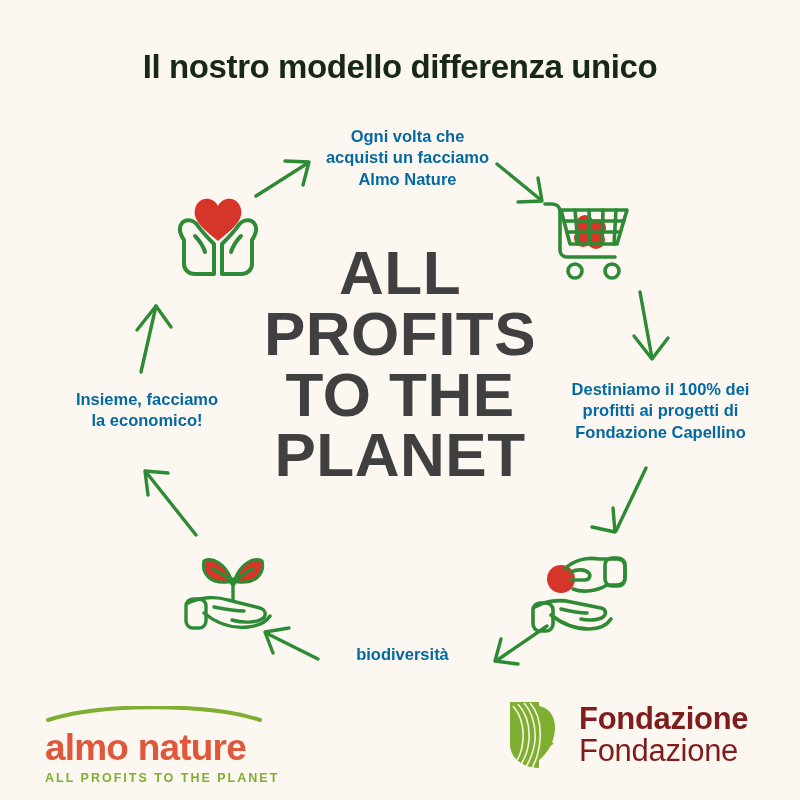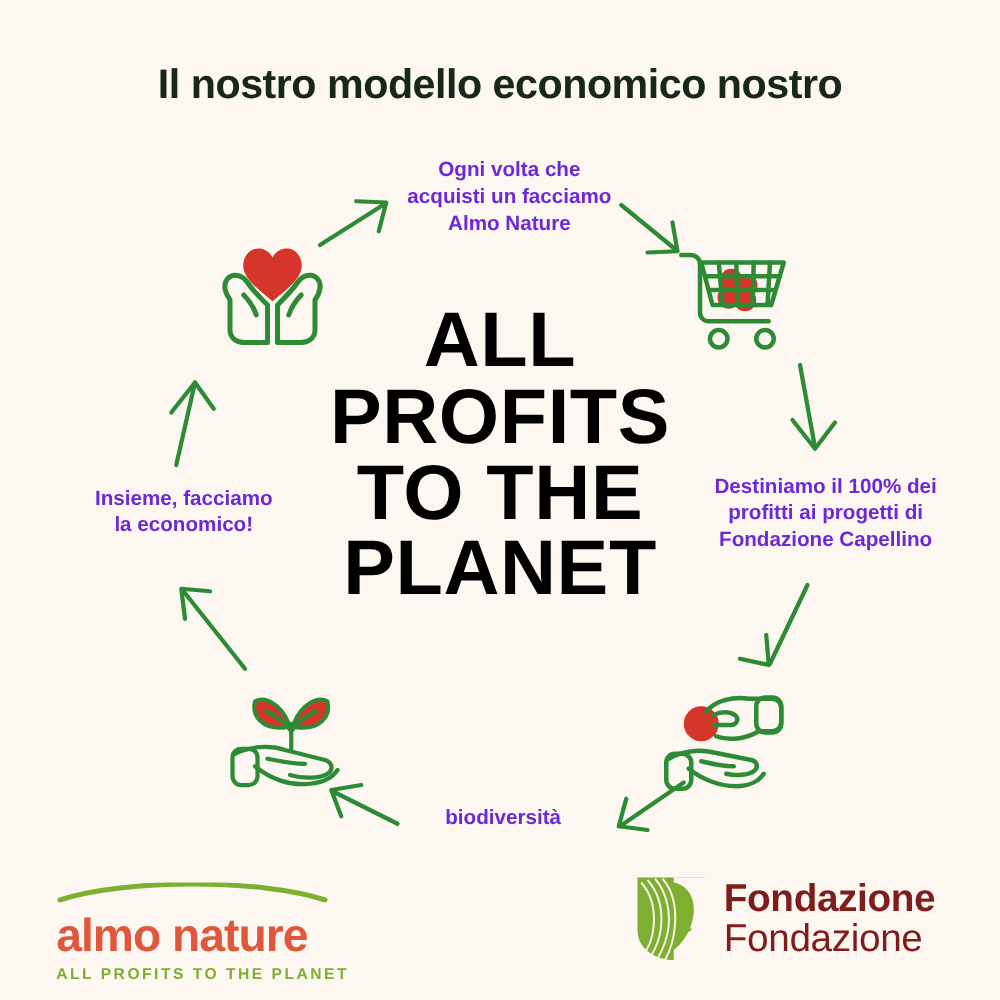--- a/index.html
+++ b/index.html
@@ -41,29 +41,29 @@
   .center-claim {
     position: absolute;
     left: 250px;
     top: 243px;
     width: 300px;
     text-align: center;
     font-size: 62px;
     line-height: 0.98;
     font-weight: 700;
     letter-spacing: 0.5px;
-    color: #000000;
+    color: #404040;
     font-family: "Liberation Sans", sans-serif;
   }
   .center-claim .cl-line { display: block; }
 
   
   .step-caption {
     position: absolute;
-    color: #6d28d9;
+    color: #0369a1;
     font-size: 16.5px;
     font-weight: 700;
     line-height: 1.3;
     text-align: center;
     font-family: "Liberation Sans", sans-serif;
   }
   #cap-purchase { left: 305px; top: 126px; width: 205px; }
   #cap-profits  { left: 548px; top: 379px; width: 225px; }
   #cap-biodiv   { left: 300px; top: 644px; width: 205px; }
   #cap-together { left: 42px;  top: 389px; width: 210px; }
@@ -117,21 +117,21 @@
     line-height: 1.04;
   }
   .fond-line1 { font-size: 31px; font-weight: 700; letter-spacing: -0.3px; }
   .fond-line2 { font-size: 31px; font-weight: 400; letter-spacing: -0.3px; }
 </style>
 </head>
 <body>
 
 <div id="poster">
 
-  <div class="poster-title">Il nostro modello economico nostro</div>
+  <div class="poster-title">Il nostro modello differenza unico</div>
 
   <svg id="arrow-layer" viewBox="0 0 800 800" width="800" height="800" xmlns="http://www.w3.org/2000/svg">
     <g fill="none" stroke="#2E8B35" stroke-width="3.4" stroke-linecap="round" stroke-linejoin="round">
 
       <g>
         <path d="M256,196 L308,163"></path>
         <path d="M285,161 L309,162 L303,185"></path>
       </g>
 
       <g>

